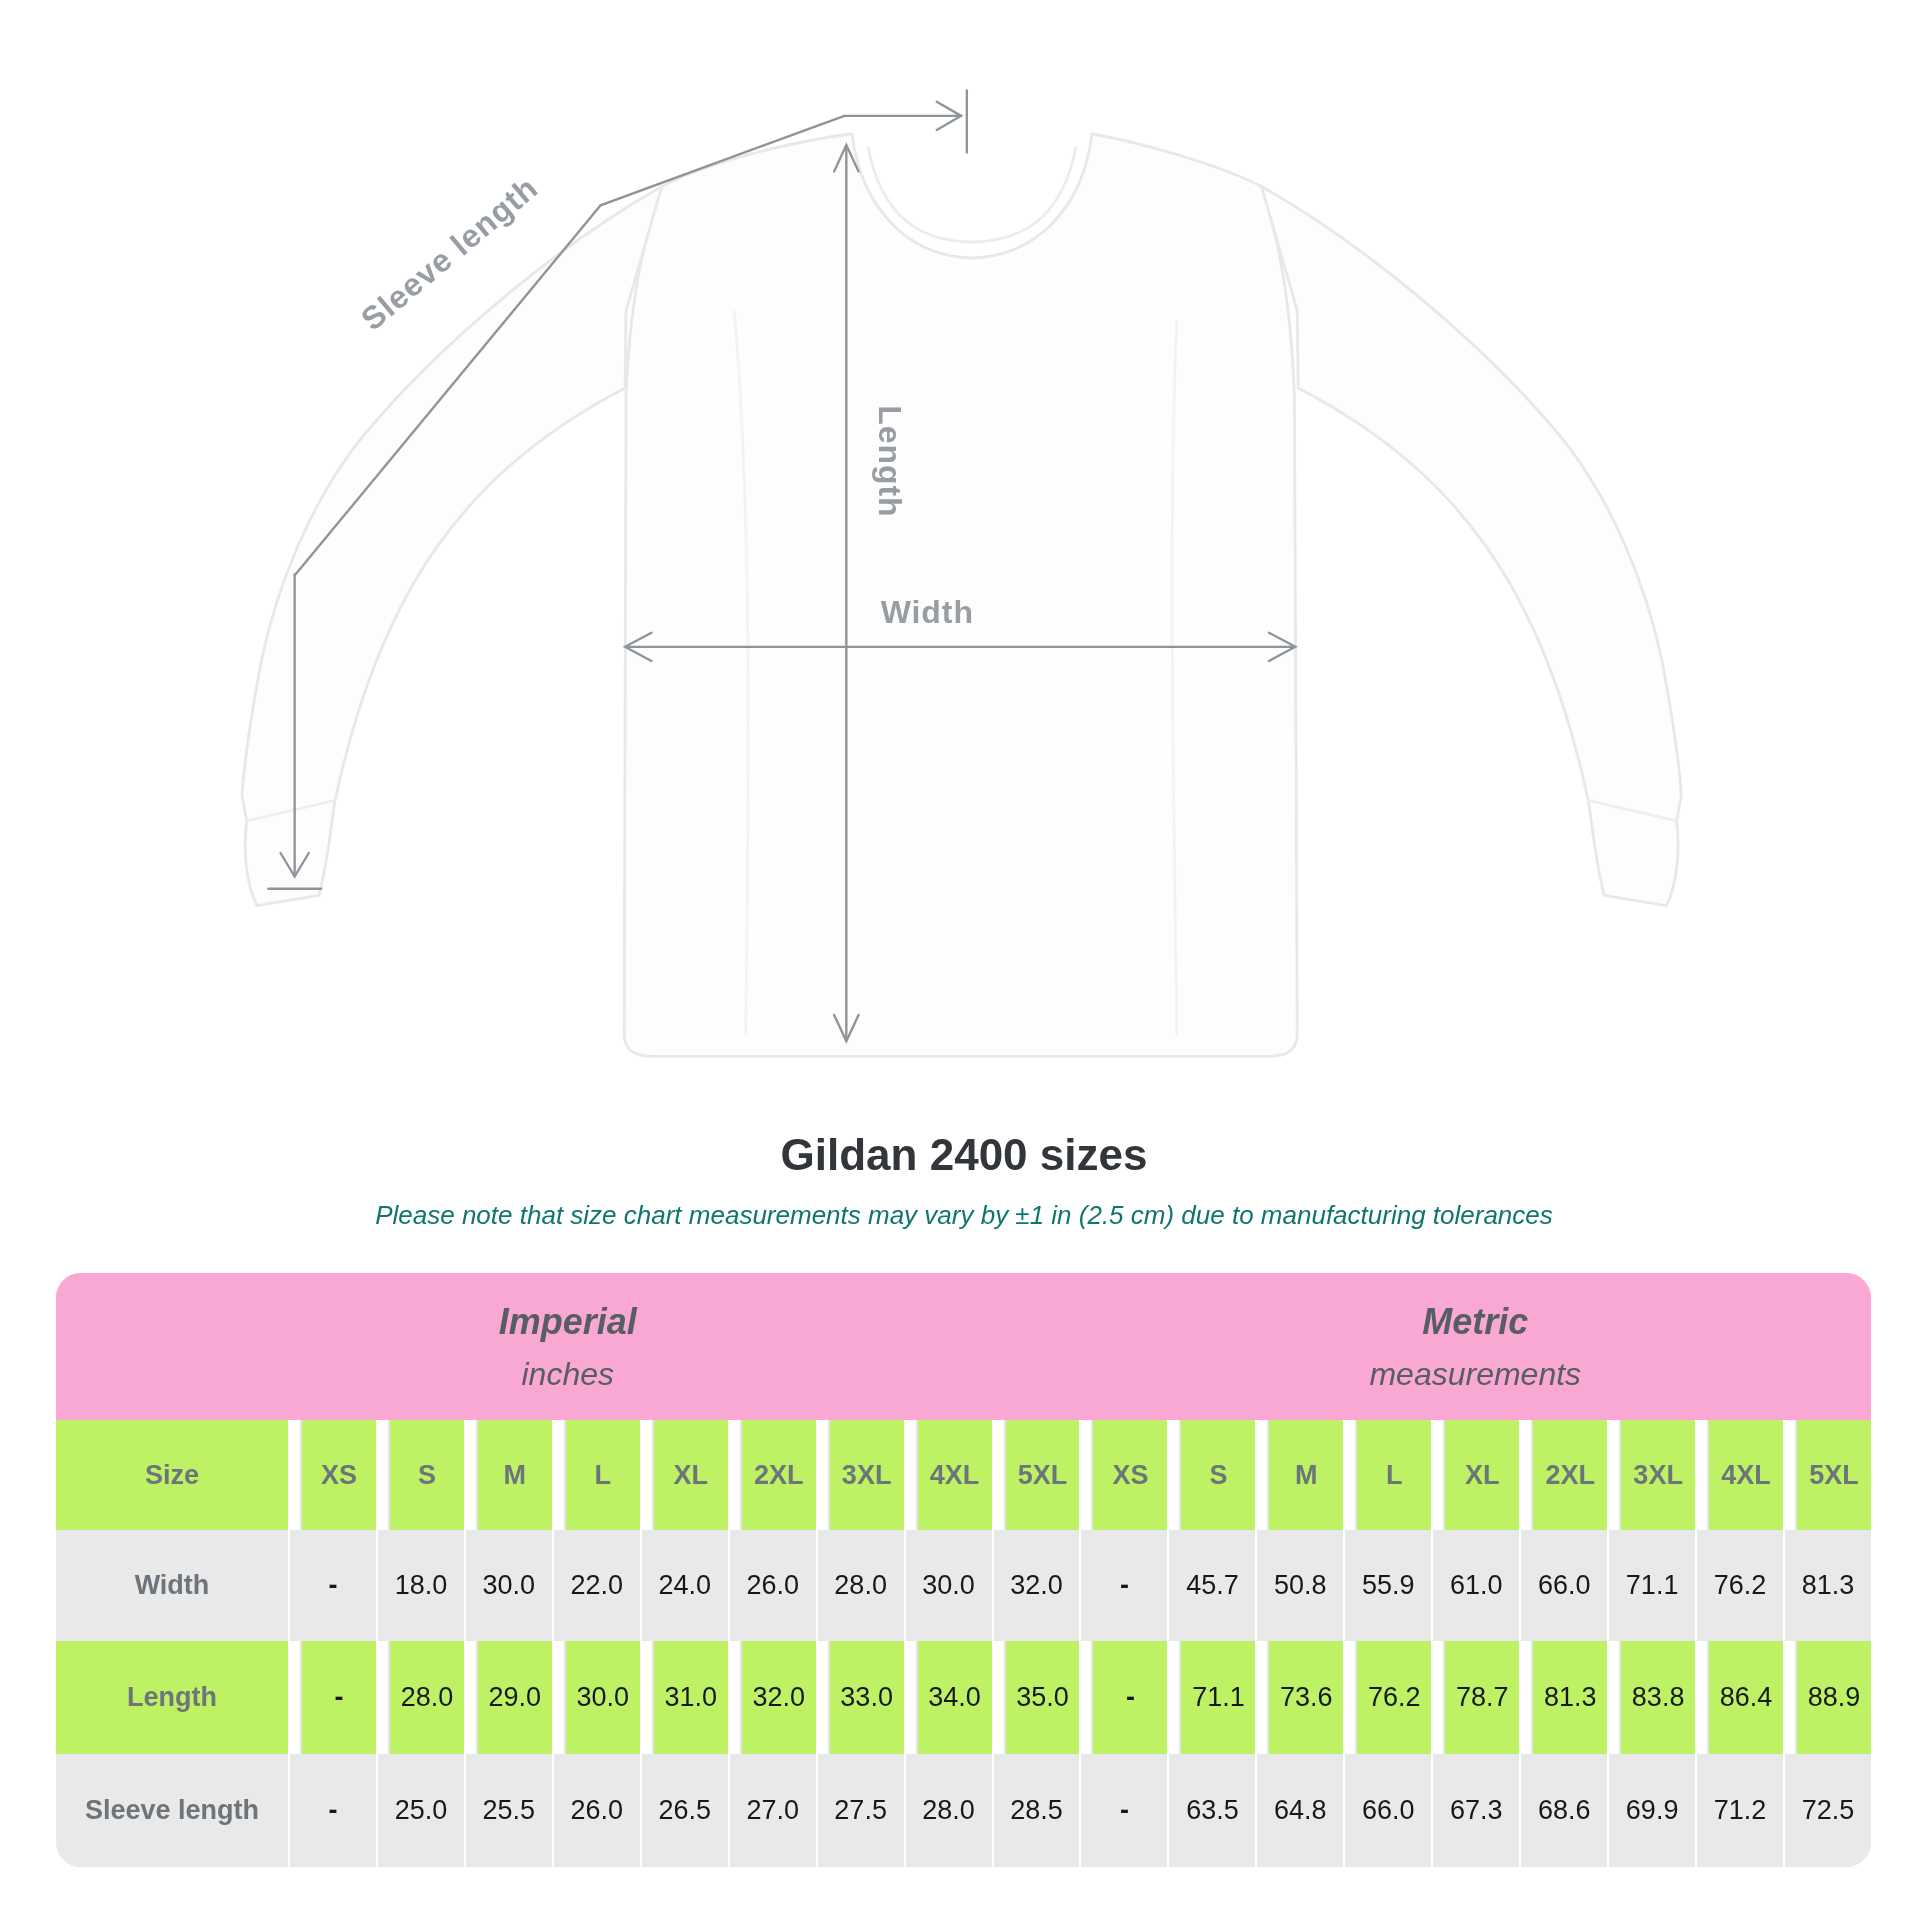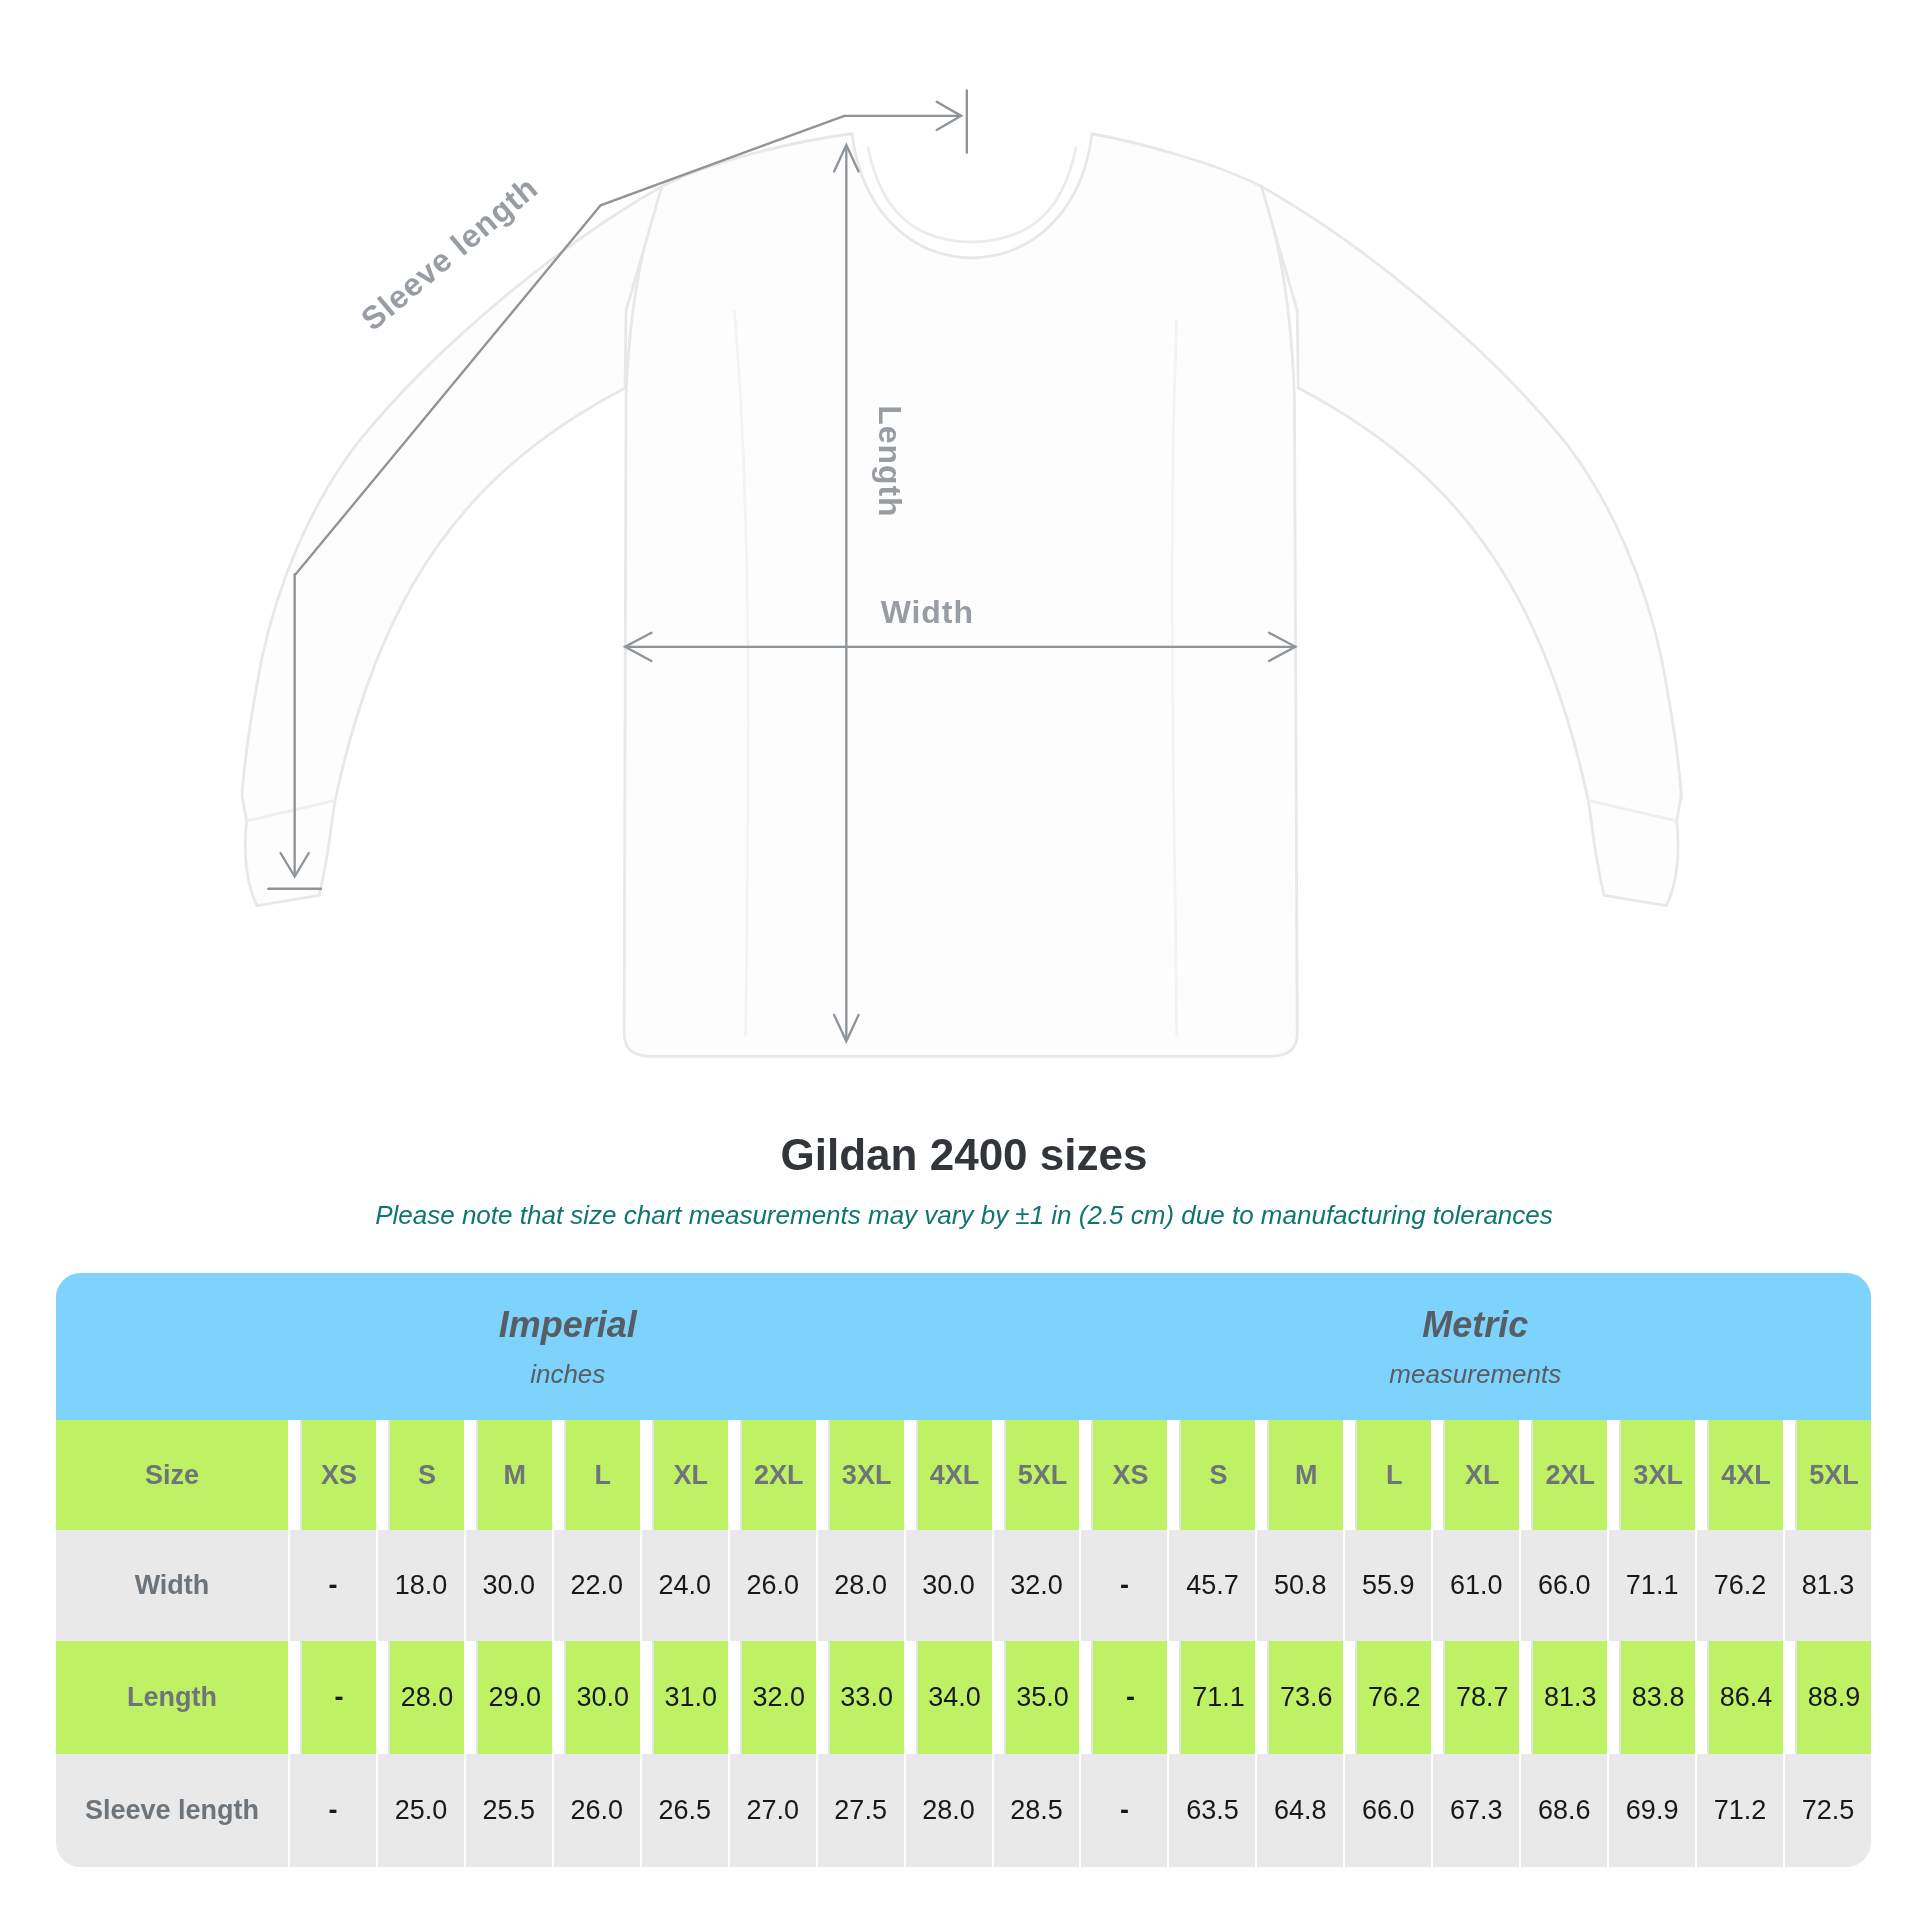--- a/index.html
+++ b/index.html
@@ -8,26 +8,26 @@
 
   svg.figure { position:absolute; left:0; top:0; }
   .dim-label { font-family:"Liberation Sans","DejaVu Sans",sans-serif; font-weight:bold; font-size:34px; fill:#979da3; letter-spacing:1px; }
 
   .page-title { position:absolute; top:1130px; left:0; width:100%; text-align:center;
                 font-size:44px; font-weight:bold; color:#32363a; }
   .page-subtitle { position:absolute; top:1200px; left:0; width:100%; text-align:center;
                    font-style:italic; font-size:26px; color:#0f766e; }
 
   .table-wrap { position:absolute; left:56px; top:1273px; width:1815px; border-radius:24.5px; overflow:hidden; }
-  .unit-band { height:147px; background:#7dd3fc; display:grid; grid-template-columns:232px repeat(18,1fr); }
+  .unit-band { height:147px; background:#f9a8d4; display:grid; grid-template-columns:232px repeat(18,1fr); }
   .unit { display:flex; flex-direction:column; align-items:center; justify-content:center; color:#575d63; }
   .unit-imperial { grid-column:1/11; }
   .unit-metric  { grid-column:11/20; }
   .unit-label { font-size:36px; font-weight:bold; font-style:italic; }
-  .unit-sub   { font-size:26px; font-style:italic; margin-top:13px; }
+  .unit-sub   { font-size:32px; font-style:italic; margin-top:13px; }
 
   .grid { display:grid; grid-template-columns:232px repeat(18,1fr); }
   .cell { display:flex; align-items:center; justify-content:center; font-size:27px; color:#16181b;
           border-left:2.8px solid transparent; }
   .cell.first { border-left:none; }
   .row-h0 { height:110px; } .row-h1 { height:111px; } .row-h2 { height:113px; } .row-h3 { height:113px; }
   .bg-w { background:#bef264; } .bg-w.sep { border-left-color:#e4e4e4;margin-left:12px; }
   .bg-g { background:#e9e9e9; } .bg-g.sep { border-left-color:#ffffff; }
   .colhead, .rowlabel { font-weight:bold; color:#6d747a; }
   .dash { font-weight:bold; }

